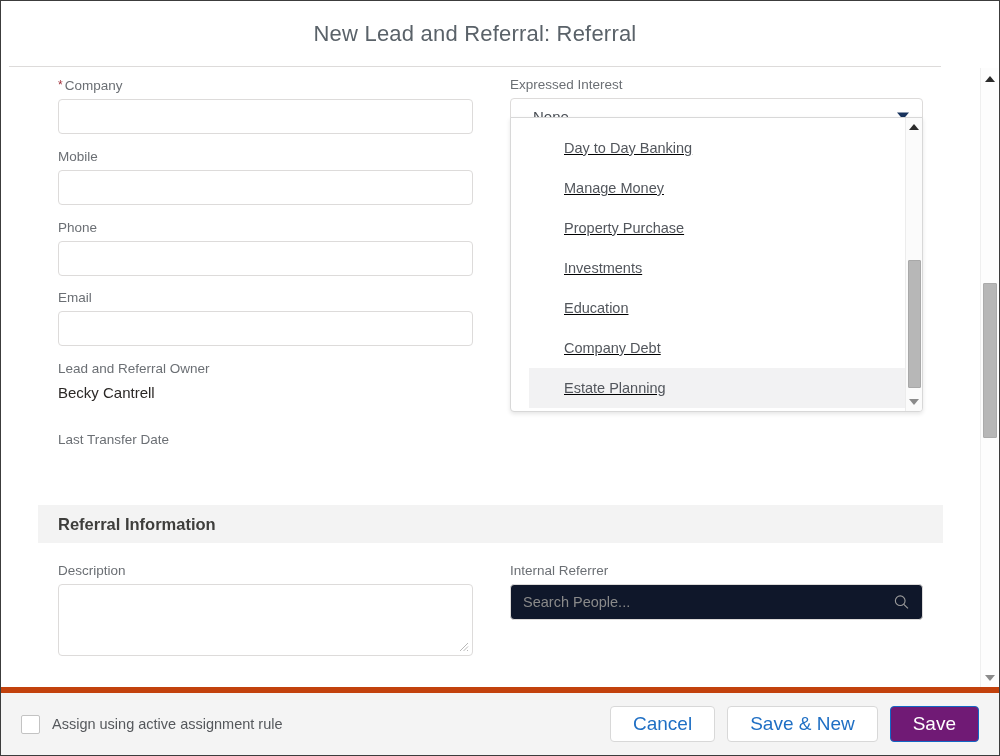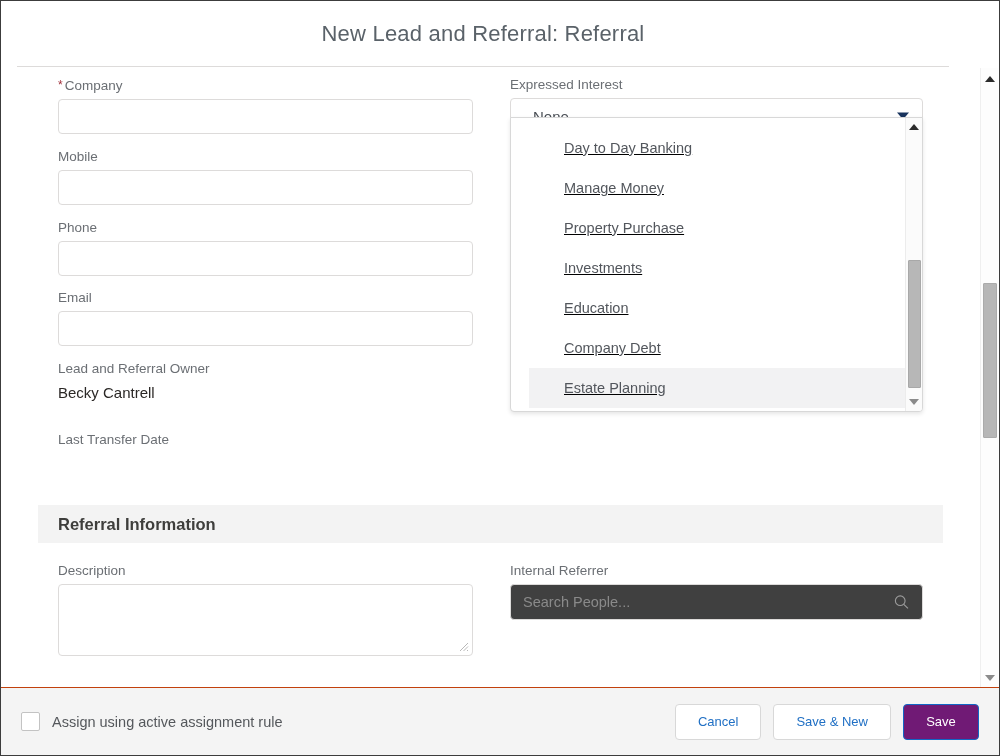--- a/index.html
+++ b/index.html
@@ -12,21 +12,21 @@
   .modal {
     position: relative;
     width: 1000px; height: 756px;
     background: #ffffff;
     border: 1px solid #3c3c3c;
     overflow: hidden;
   }
 
   
   .modal-header {
-    position: absolute; top: 0; left: 16px;
+    position: absolute; top: 0; left: 8px;
     width: 932px; height: 66px;
     background: #ffffff;
     border-bottom: 1px solid #dddbda;
     display: flex; align-items: center; justify-content: center;
   }
   .modal-title {
     font-size: 22px; font-weight: 400;
     color: #5a6269; letter-spacing: .2px;
   }
 
@@ -146,21 +146,21 @@
     border: 1px solid #dddbda; border-radius: 4px; background: #fff;
   }
   .resize-grip {
     position: absolute; right: 3px; bottom: 3px;
     width: 10px; height: 10px; pointer-events: none;
   }
 
   
   .lookup {
     position: relative; width: 413px; height: 36px;
-    border: 1px solid #dddbda; border-radius: 4px; background: #404040;
+    border: 1px solid #dddbda; border-radius: 4px; background: #0f172a;
     display: flex; align-items: center; padding: 0 12px;
   }
   .lookup-placeholder { font-size: 14.5px; color: #8a8a8a; }
   .search-icon {
     position: absolute; right: 12px; top: 50%; transform: translateY(-50%);
     width: 17px; height: 17px;
   }
 
   
   .page-scrollbar {
@@ -179,36 +179,36 @@
     width: 14px; height: 155px;
     background: #b7b7b7; border: 1px solid #ababab; border-radius: 1px;
     cursor: pointer;
   }
 
   
   .modal-footer {
     position: absolute; bottom: 0; left: 0;
     width: 998px; height: 68px;
     background: #f4f4f4;
-    border-top: 1px solid #c2410c;
+    border-top: 6px solid #c2410c;
     display: flex; align-items: center;
   }
   .checkbox-wrap {
     display: flex; align-items: center; margin-left: 20px; cursor: pointer;
   }
   .checkbox-box {
     width: 19px; height: 19px; border: 1px solid #c3c3c3;
     background: #ffffff; border-radius: 2px;
   }
   .checkbox-label { font-size: 14.5px; color: #55585c; margin-left: 12px; }
   .footer-buttons {
     margin-left: auto; margin-right: 20px; display: flex; gap: 12px;
   }
   .btn {
-    height: 36px; border-radius: 4px; font-size: 13px;
+    height: 36px; border-radius: 4px; font-size: 19px;
     font-family: "Liberation Sans", sans-serif;
     display: flex; align-items: center; justify-content: center;
     cursor: pointer; padding: 0 22px;
   }
   .btn-neutral {
     background: #ffffff; border: 1px solid #d8d8d8; color: #1f6fc4;
   }
   .btn-brand {
     background: #701a75; border: 1px solid #1267c5; color: #ffffff;
     min-width: 76px;

